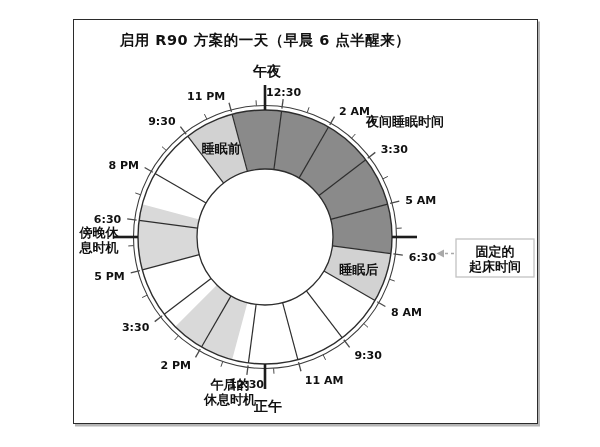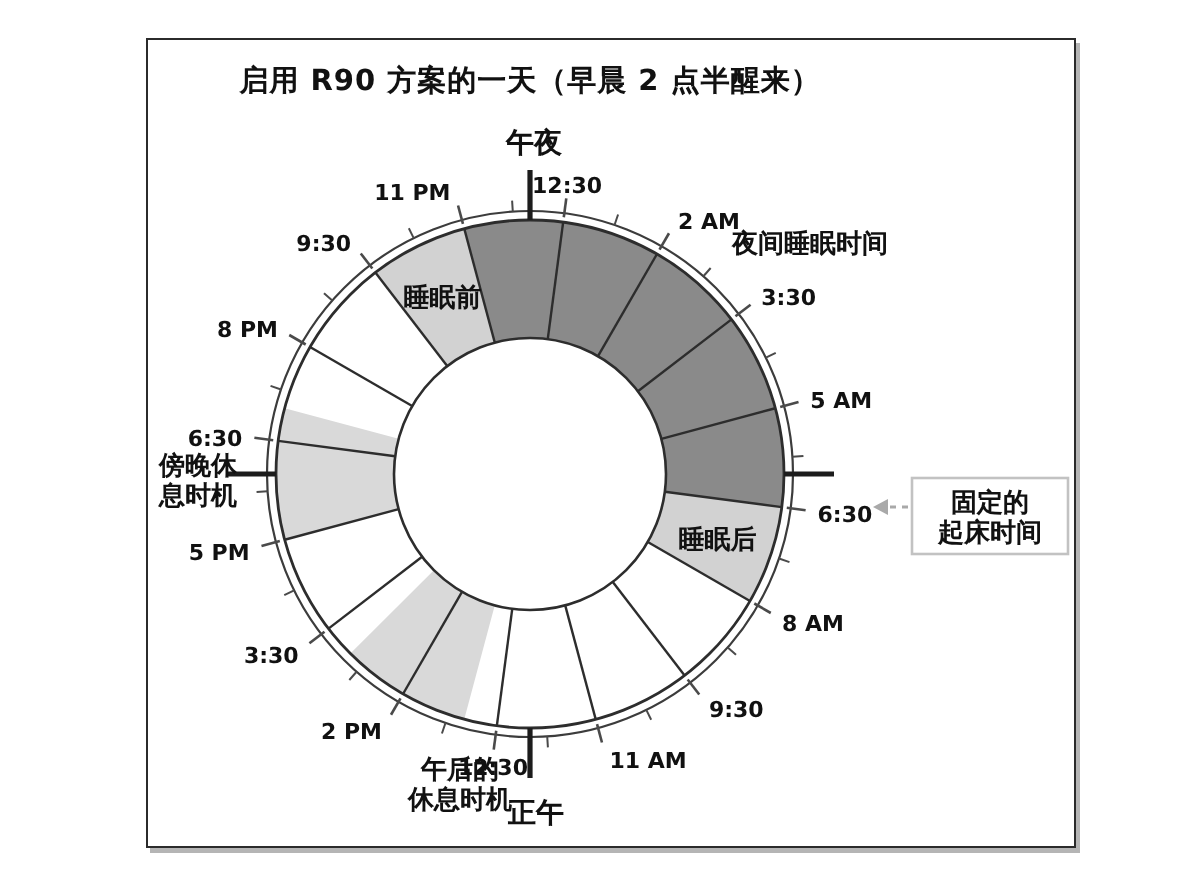--- a/index.html
+++ b/index.html
@@ -14,21 +14,21 @@
   svg.wheel{position:absolute;left:0;top:0;z-index:1;}
   text{fill:#111;}
   .tick-t{font-size:11px;font-weight:600;}
   .cn{font-size:13px;font-weight:bold;}
   .cn-lg{font-size:14px;font-weight:bold;}
 </style>
 </head>
 <body>
 
 <div class="frame"></div>
-<div class="figure-title">启用 R90 方案的一天（早晨 2 点半醒来）</div>
+<div class="figure-title">启用 R90 方案的一天（早晨 6 点半醒来）</div>
 <svg class="wheel" id="wheel" width="600" height="447" viewBox="0 0 600 447">
     <path d="M187.69 136.24A127 127 0 0 1 232.13 114.33L247.4 171.32A68 68 0 0 0 223.6 183.05Z" fill="#d2d2d2"></path>
     <path d="M232.13 114.33A127 127 0 0 1 281.58 111.09L273.88 169.58A68 68 0 0 0 247.4 171.32Z" fill="#8a8a8a"></path>
     <path d="M281.58 111.09A127 127 0 0 1 328.5 127.01L299 178.11A68 68 0 0 0 273.88 169.58Z" fill="#8a8a8a"></path>
     <path d="M328.5 127.01A127 127 0 0 1 365.76 159.69L318.95 195.6A68 68 0 0 0 299 178.11Z" fill="#8a8a8a"></path>
     <path d="M365.76 159.69A127 127 0 0 1 387.67 204.13L330.68 219.4A68 68 0 0 0 318.95 195.6Z" fill="#8a8a8a"></path>
     <path d="M387.67 204.13A127 127 0 0 1 390.91 253.58L332.42 245.88A68 68 0 0 0 330.68 219.4Z" fill="#8a8a8a"></path>
     <path d="M390.91 253.58A127 127 0 0 1 374.99 300.5L323.89 271A68 68 0 0 0 332.42 245.88Z" fill="#d2d2d2"></path>
     <path d="M374.99 300.5A127 127 0 0 1 342.31 337.76L306.4 290.95A68 68 0 0 0 323.89 271Z" fill="#ffffff"></path>
     <path d="M342.31 337.76A127 127 0 0 1 297.87 359.67L282.6 302.68A68 68 0 0 0 306.4 290.95Z" fill="#ffffff"></path>

